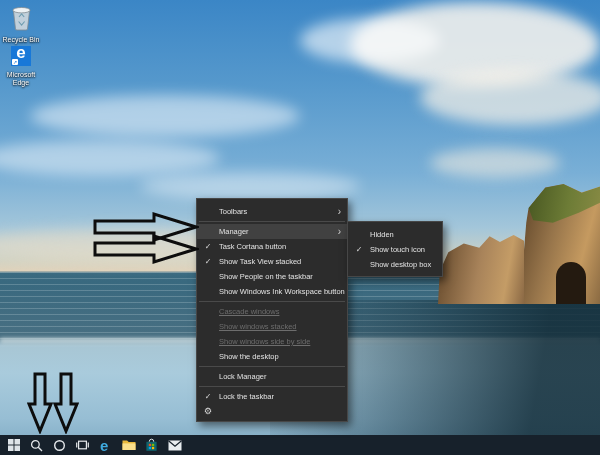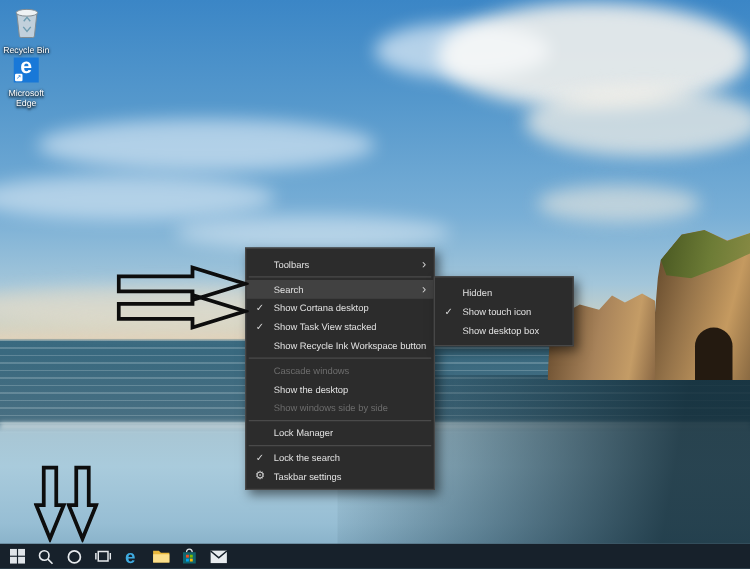--- a/index.html
+++ b/index.html
@@ -51,28 +51,28 @@
   .edge-tile .sc-badge{position:absolute;left:1px;bottom:1px;width:6px;height:6px;background:#fff;
     border-radius:1px;font-size:5px;line-height:6px;color:#1878d8;text-align:center;}
 
   
   .arrow{position:absolute;z-index:30;}
 
   
   .menu{position:absolute;background:#2c2c2c;border:1px solid #474747;z-index:10;
     box-shadow:3px 4px 8px rgba(0,0,0,.5);box-sizing:border-box;color:#e2e2e2;}
   .main-menu{left:196px;top:198px;width:152px;padding:5px 0 2px 0;}
-  .sub-menu{left:347px;top:221px;width:112px;padding:5px 0 4px 0;z-index:11;}
+  .sub-menu{left:347px;top:221px;width:96px;padding:5px 0 4px 0;z-index:11;}
   .menu-item{height:15px;line-height:15px;display:flex;align-items:center;font-size:7.5px;white-space:nowrap;}
   .menu-item .gutter{width:22px;flex:0 0 22px;text-align:center;font-size:8px;color:#d8d8d8;}
   .menu-item .gutter.gear{font-size:9px;font-family:"DejaVu Sans",sans-serif;}
   .menu-item .label{flex:1 1 auto;overflow:hidden;}
   .menu-item .chev{flex:0 0 auto;margin-right:6px;font-size:10px;color:#cfcfcf;line-height:14px;}
   .menu-item.highlighted{background:#414141;}
-  .menu-item.disabled{color:#6d6d6d;}
+  .menu-item.disabled{color:#6d6d6d;text-decoration:underline;}
   .menu-sep{height:1px;background:#4a4a4a;margin:2px 2px;}
 
   
   .taskbar{position:absolute;left:0;top:435px;width:600px;height:20px;background:#17212b;z-index:5;display:flex;align-items:center;}
   .tb-btn{width:23px;height:20px;display:flex;align-items:center;justify-content:center;}
   .tb-btn:first-child{margin-left:2px;}
   .tb-btn span{display:flex;align-items:center;justify-content:center;}
 </style>
 </head>
 <body>
@@ -129,61 +129,68 @@
 
   <div class="menu main-menu" id="context-menu">
       <div class="menu-item">
         <span class="gutter"></span>
         <span class="label">Toolbars</span>
         <span class="chev">›</span>
       </div>
       <div class="menu-sep"></div>
       <div class="menu-item highlighted">
         <span class="gutter"></span>
-        <span class="label">Search</span>
+        <span class="label">Manager</span>
         <span class="chev">›</span>
       </div>
       <div class="menu-item">
         <span class="gutter">✓</span>
-        <span class="label">Show Cortana desktop</span>
+        <span class="label">Task Cortana button</span>
       </div>
       <div class="menu-item">
         <span class="gutter">✓</span>
         <span class="label">Show Task View stacked</span>
       </div>
       <div class="menu-item">
         <span class="gutter"></span>
-        <span class="label">Show Recycle Ink Workspace button</span>
+        <span class="label">Show People on the taskbar</span>
+      </div>
+      <div class="menu-item">
+        <span class="gutter"></span>
+        <span class="label">Show Windows Ink Workspace button</span>
       </div>
       <div class="menu-sep"></div>
       <div class="menu-item disabled">
         <span class="gutter"></span>
         <span class="label">Cascade windows</span>
       </div>
+      <div class="menu-item disabled">
+        <span class="gutter"></span>
+        <span class="label">Show windows stacked</span>
+      </div>
+      <div class="menu-item disabled">
+        <span class="gutter"></span>
+        <span class="label">Show windows side by side</span>
+      </div>
       <div class="menu-item">
         <span class="gutter"></span>
         <span class="label">Show the desktop</span>
       </div>
-      <div class="menu-item disabled">
-        <span class="gutter"></span>
-        <span class="label">Show windows side by side</span>
-      </div>
       <div class="menu-sep"></div>
       <div class="menu-item">
         <span class="gutter"></span>
         <span class="label">Lock Manager</span>
       </div>
       <div class="menu-sep"></div>
       <div class="menu-item">
         <span class="gutter">✓</span>
-        <span class="label">Lock the search</span>
+        <span class="label">Lock the taskbar</span>
       </div>
       <div class="menu-item">
         <span class="gutter gear">⚙</span>
-        <span class="label">Taskbar settings</span>
       </div>
     </div>
 
   <div class="menu sub-menu" id="search-submenu">
       <div class="menu-item">
         <span class="gutter"></span>
         <span class="label">Hidden</span>
       </div>
       <div class="menu-item">
         <span class="gutter">✓</span>

